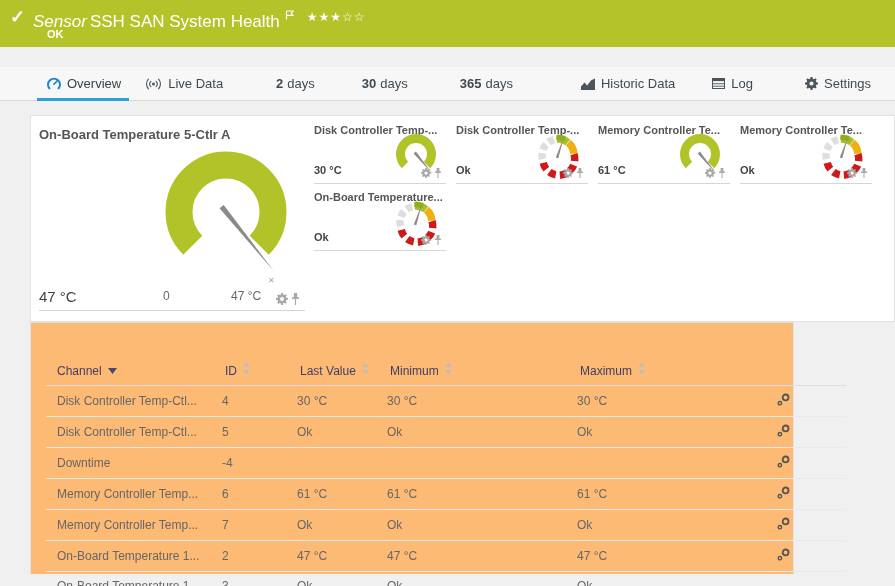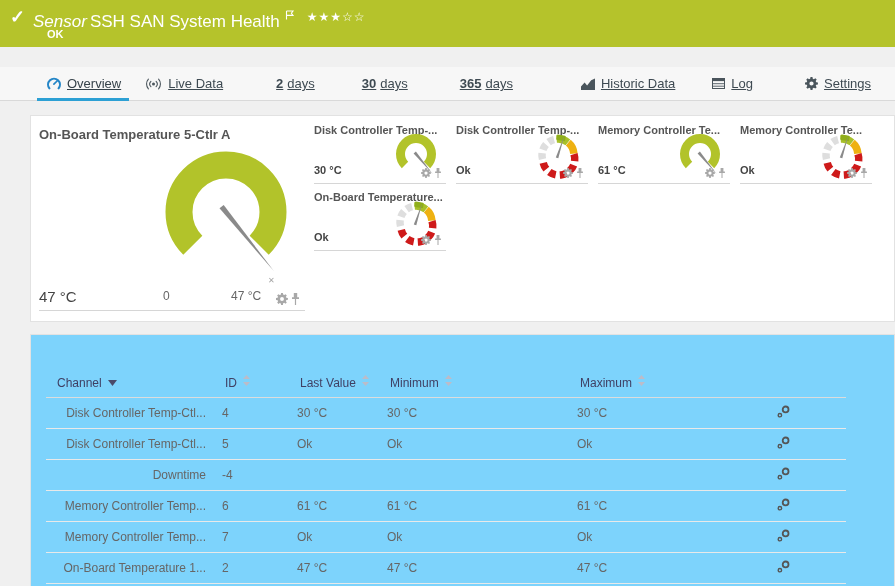--- a/index.html
+++ b/index.html
@@ -13,21 +13,21 @@
   .hdr .check{position:absolute;left:10px;top:6px;font-size:18px;font-weight:bold;}
   .hdr .titlerow{position:absolute;left:33px;top:5px;font-size:17px;white-space:nowrap;}
   .hdr .kind{font-style:italic;margin-right:3px;}
   .hdr .flag{display:inline-block;margin-left:5px;vertical-align:7px;}
   .hdr .stars{margin-left:12px;font-size:12px;letter-spacing:1px;vertical-align:6px;}
   .hdr .ok{position:absolute;left:47px;top:28px;font-size:11px;font-weight:bold;}
   
   .tabbar{position:absolute;top:67px;left:0;right:0;height:33px;background:#f7f7f7;
     border-bottom:1px solid #d9d9d9;display:flex;align-items:center;}
   .tab{display:flex;align-items:center;height:33px;position:relative;font-size:13px;
-    color:#3e4a52;white-space:nowrap;cursor:pointer;text-decoration:underline;}
+    color:#3e4a52;white-space:nowrap;cursor:pointer;}
   .tab .ticon{display:flex;align-items:center;margin-right:6px;}
   .tab b{margin-right:4px;}
   .tab.active{color:#36424a;}
   .tab.active::after{content:"";position:absolute;left:-10px;right:-8px;bottom:-1px;height:3px;background:#2da0d4;}
   
   .panel1{position:absolute;left:30px;top:115px;width:865px;height:207px;background:#fff;
     border:1px solid #e2e2e2;box-sizing:border-box;}
   .bigtile{position:absolute;left:0;top:0;width:281px;height:205px;}
   .bigtile .btitle{position:absolute;left:8px;top:11px;font-size:13px;font-weight:bold;color:#555;}
   .bigtile svg.bgauge{position:absolute;left:90px;top:16px;}
@@ -40,29 +40,29 @@
   .tools{display:flex;gap:3px;align-items:center;}
   
   .tiles{position:absolute;left:283px;top:5px;width:582px;display:flex;flex-wrap:wrap;}
   .tile{position:relative;width:132px;height:62px;margin-right:10px;margin-bottom:4px;
     border-bottom:1px solid #d6d6d6;}
   .tile .ttitle{position:absolute;left:0;top:3px;font-size:11px;font-weight:bold;color:#555;white-space:nowrap;}
   .tile svg.sgauge{position:absolute;right:2px;top:4px;}
   .tile .tval{position:absolute;left:0;bottom:7px;font-size:11px;font-weight:bold;color:#444;}
   .tile .tools{position:absolute;right:4px;bottom:1px;}
   
-  .panel2{position:absolute;left:30px;top:334px;width:865px;height:252px;background:#7dd3fc;
+  .panel2{position:absolute;left:30px;top:322px;width:764px;height:252px;background:#fdba74;
     border:1px solid #e2e2e2;border-bottom:none;box-sizing:border-box;}
   table.chan{position:absolute;left:15px;top:34px;border-collapse:collapse;width:800px;
     font-size:12px;color:#666;table-layout:fixed;}
   table.chan th{font-weight:normal;color:#3f3f63;text-align:left;padding:6px 8px 7px 11px;
     border-bottom:1px solid #dcdcdc;white-space:nowrap;cursor:pointer;}
   table.chan td{padding:7px 8px;border-bottom:1px solid #e9e9e9;white-space:nowrap;
     overflow:hidden;text-overflow:clip;}
-  table.chan td:first-child{padding-left:11px;text-align:right;}
+  table.chan td:first-child{padding-left:11px;}
   table.chan th.r,table.chan td.r{text-align:left;}
   table.chan th.c,table.chan td.c{text-align:center;}
   .sorticon{display:inline-block;margin-left:6px;vertical-align:1px;}
   .wrench{cursor:pointer;display:inline-block;}
 </style>
 </head>
 <body>
 
 <div class="hdr">
   <span class="check">✓</span>

